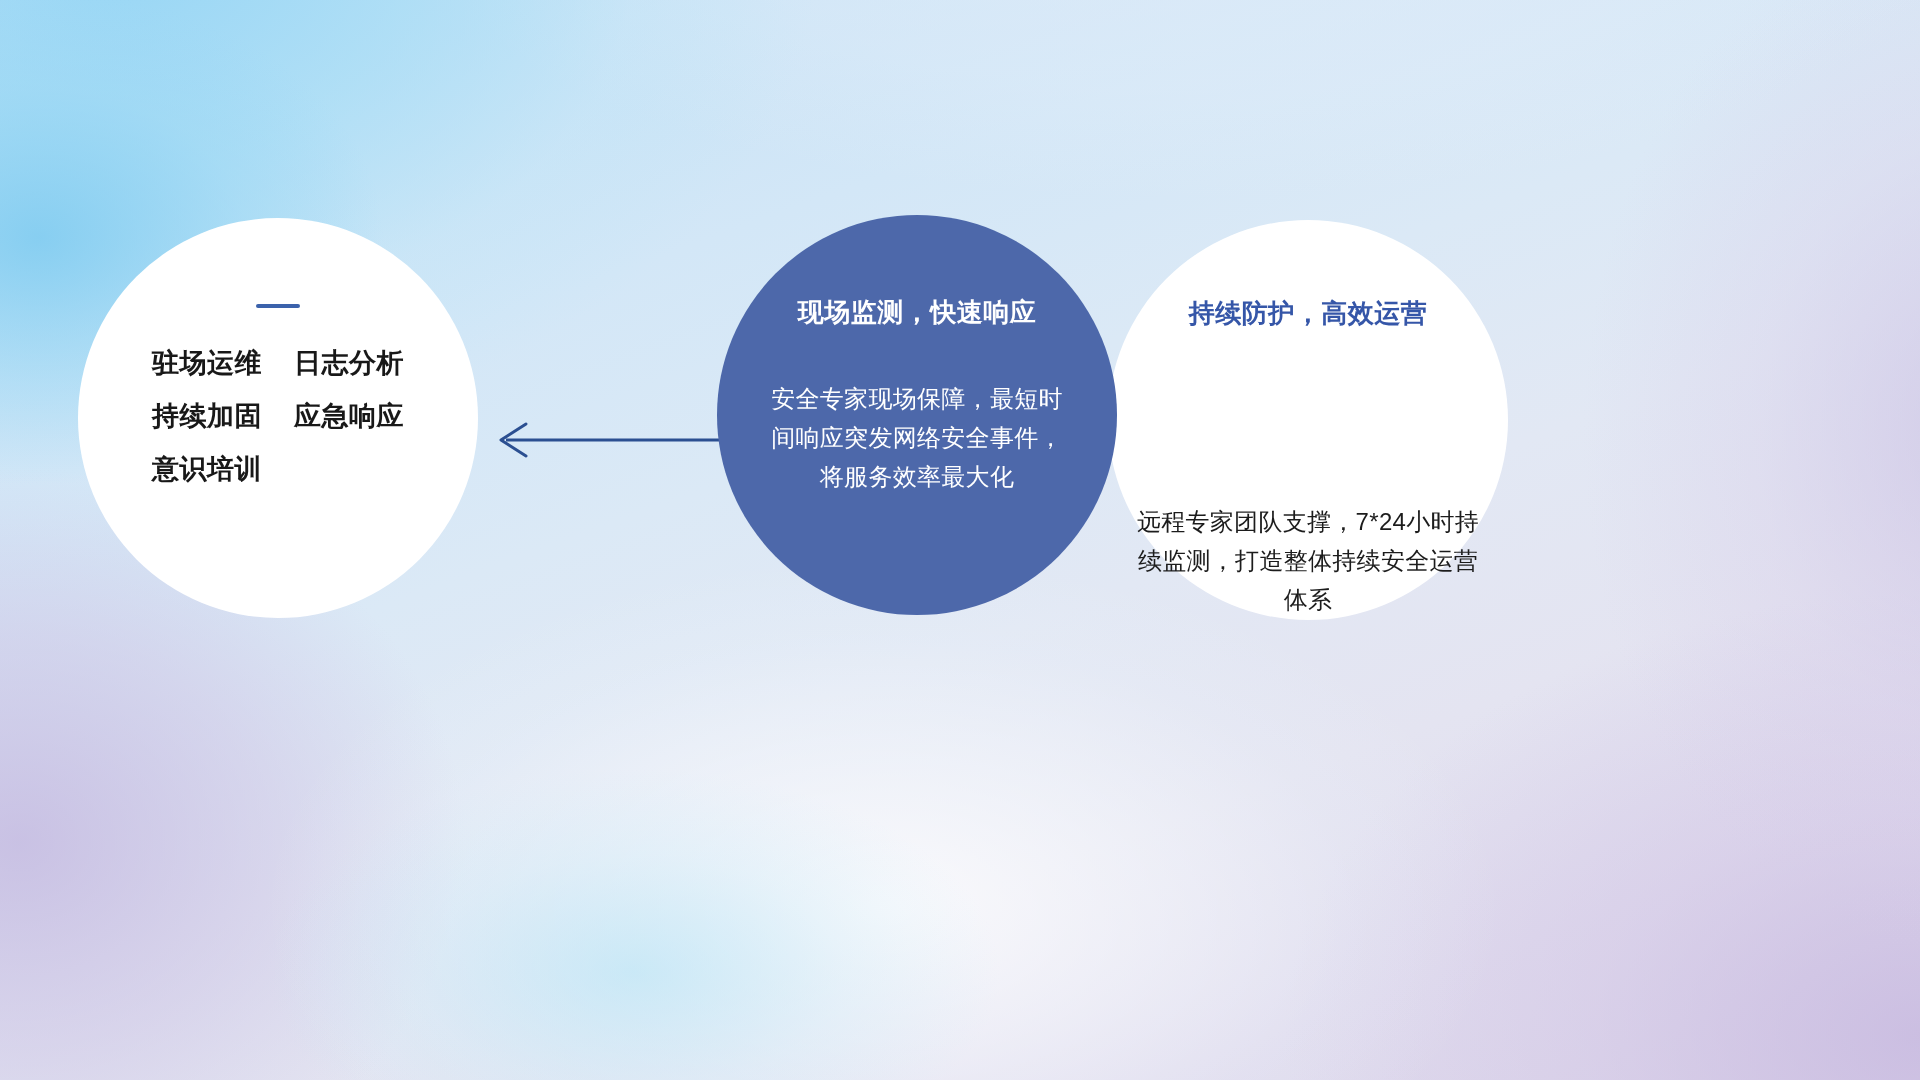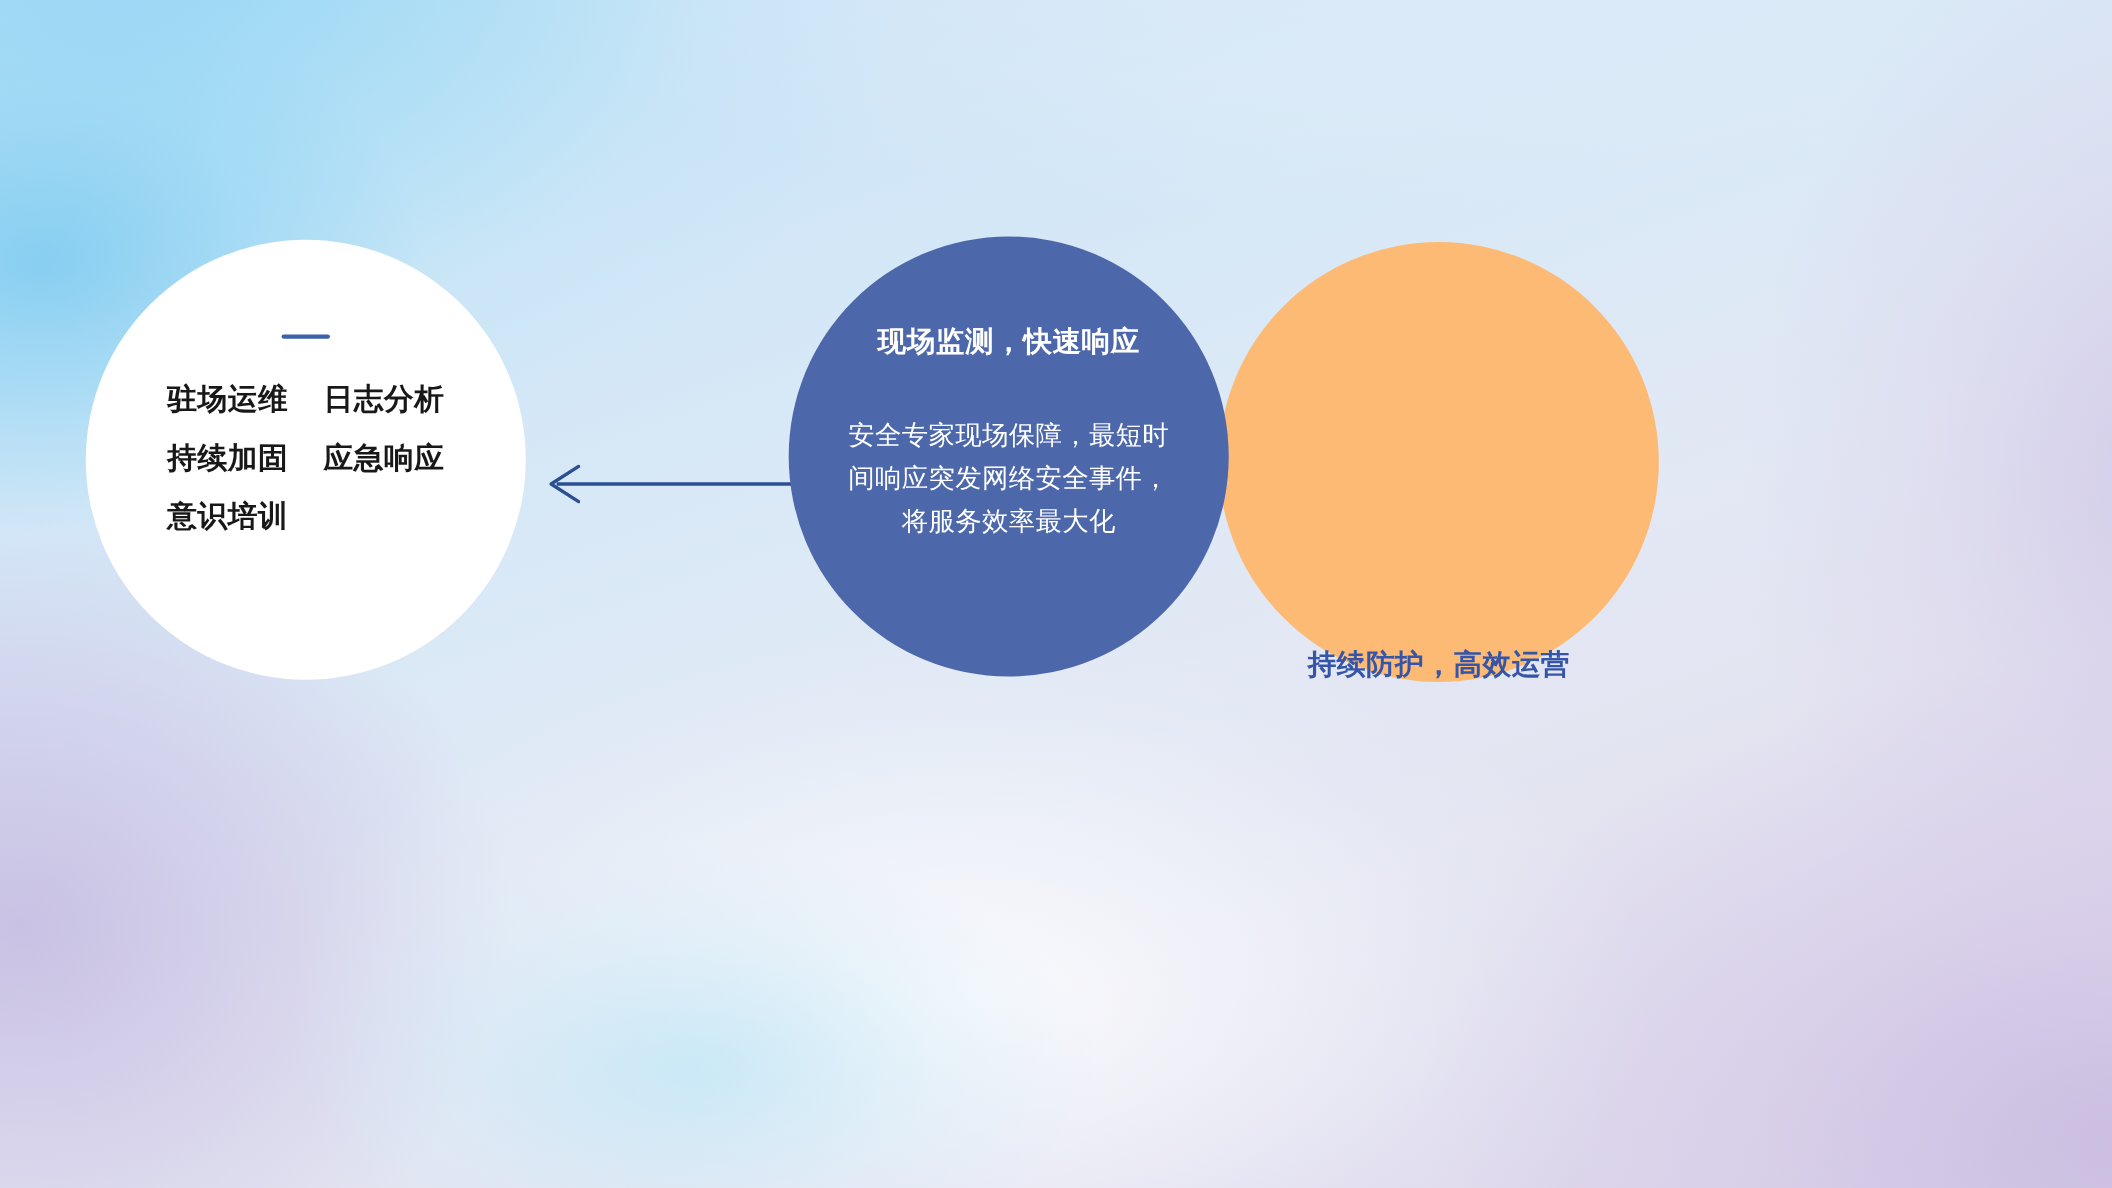--- a/index.html
+++ b/index.html
@@ -143,36 +143,35 @@
   .left-line.last {
     margin-top: 12px;
     margin-bottom: 0;
   }
 
   .circle-right {
     left: 1108px;
     top: 220px;
     width: 400px;
     height: 400px;
-    background: #fdba74;
+    background: #ffffff;
     z-index: 4;
-    justify-content: flex-end;
+    justify-content: space-between;
     padding-top: 78px;
   }
   .circle-mid {
     left: 717px;
     top: 215px;
     width: 400px;
     height: 400px;
     background: #4d68aa;
     z-index: 5;
     justify-content: flex-start;
     padding-top: 82px;
     overflow: hidden;
-    font-family: Liberation Mono, monospace;
   }
 
   .card-title {
     font-weight: bold;
     font-size: 26px;
     line-height: 1.2;
     white-space: nowrap;
     letter-spacing: 0.5px;
   }
   .circle-mid .card-title { color: #ffffff; }
@@ -219,20 +218,21 @@
     <div class="divider-dash"></div>
     <div class="left-lines">
       <div class="left-line">驻场运维    日志分析</div>
       <div class="left-line">持续加固    应急响应</div>
       <div class="left-line last">意识培训</div>
     </div>
   </div>
 
   <div class="circle circle-right">
     <div class="card-title">持续防护，高效运营</div>
+    <div class="card-body">远程专家团队支撑，7*24小时持续监测，打造整体持续安全运营体系</div>
   </div>
 
   <div class="circle circle-mid">
     <div class="card-title">现场监测，快速响应</div>
     <div class="card-body">安全专家现场保障，最短时间响应突发网络安全事件，将服务效率最大化</div>
   </div>
 
 </div>
 
 </body></html>

